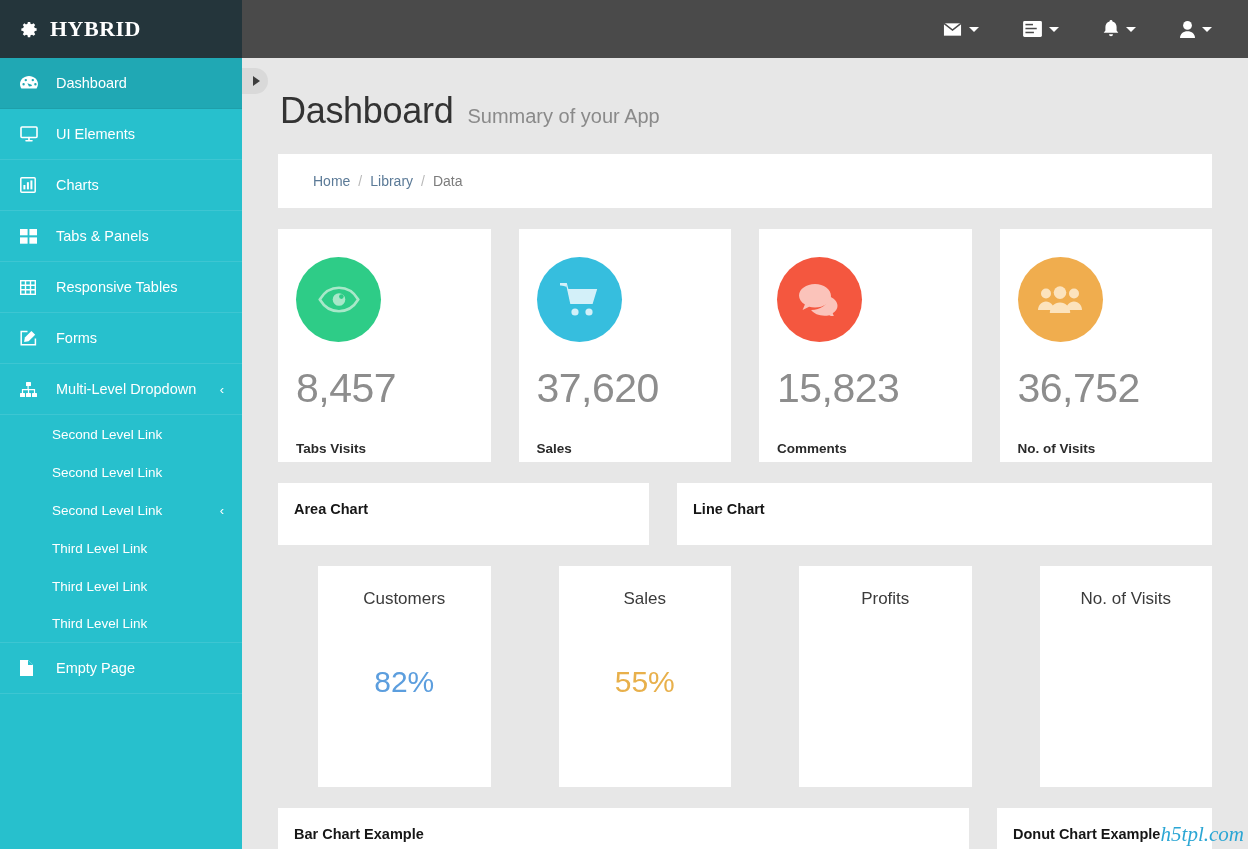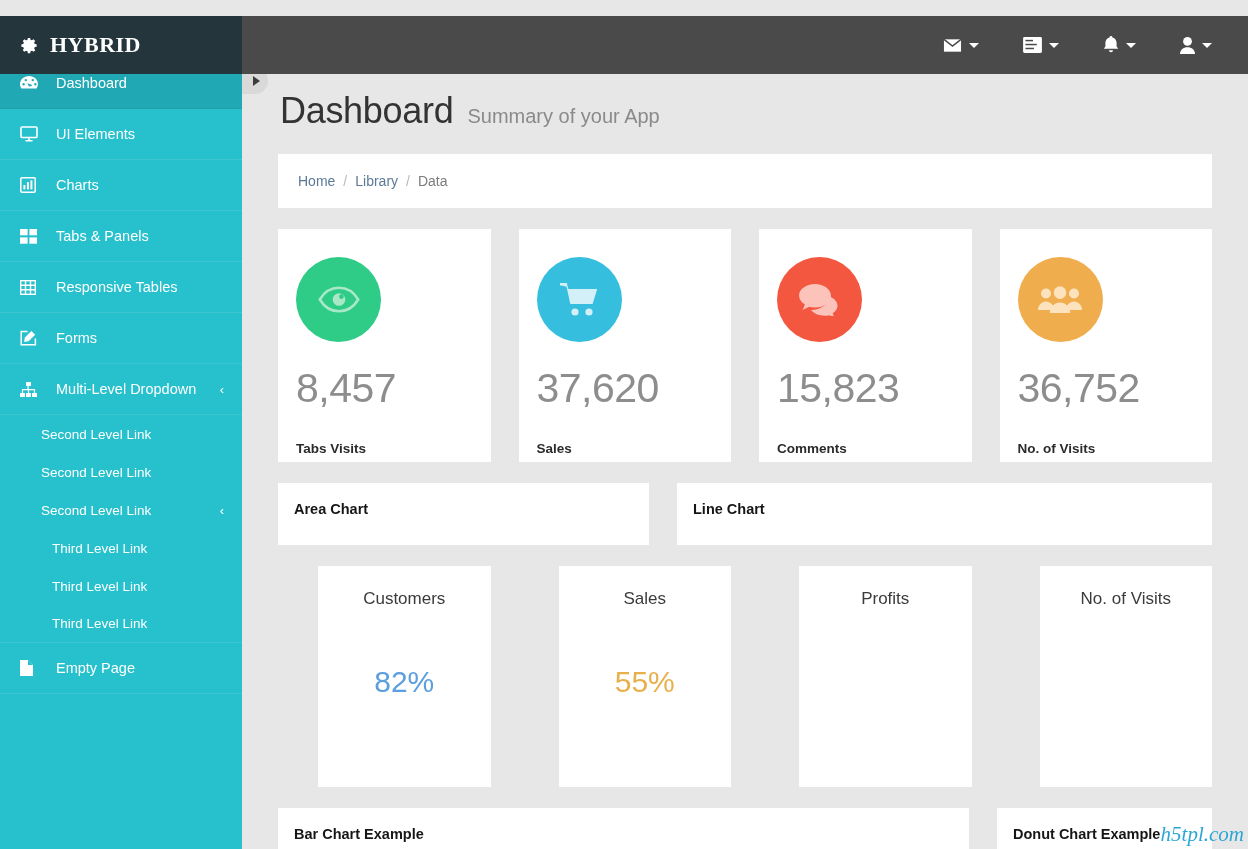--- a/index.html
+++ b/index.html
@@ -6,21 +6,21 @@
   html, body {
     width: 1248px; height: 849px;
     font-family: "Liberation Sans", sans-serif;
     background: #e7e7e7;
     overflow: hidden;
   }
   .app { position: relative; width: 1248px; height: 849px; }
 
   
   .topbar {
-    position: absolute; top: 16px; left: 0; right: 0; height: 58px;
+    position: absolute; top: 0; left: 0; right: 0; height: 58px;
     background: #4a4a4a;
     display: flex; align-items: stretch;
     z-index: 30;
   }
   .brand {
     width: 242px; height: 58px; flex: 0 0 242px;
     background: #24353b;
     display: flex; align-items: center; gap: 11px;
     padding-left: 20px;
     color: #ffffff;
@@ -61,21 +61,21 @@
   .nav-ico svg { display: block; }
   .nav-label { line-height: 1; }
   .nav-arrow {
     position: absolute; right: 18px; top: 50%; transform: translateY(-50%);
     color: #fff; font-size: 13px; line-height: 1;
   }
   .sub-link {
     display: flex; align-items: center; height: 38px;
     color: #ffffff; font-size: 13.5px; cursor: pointer; position: relative;
   }
-  .sub-link.lvl2 { padding-left: 41px; }
+  .sub-link.lvl2 { padding-left: 52px; }
   .sub-link.lvl3 { padding-left: 52px; }
   .sub-link.divider-below { border-bottom: 1px solid rgba(255,255,255,.10); }
 
   .sb-toggle {
     position: absolute; left: 242px; top: 68px;
     width: 26px; height: 26px; border-radius: 0 14px 14px 0;
     background: #d9d9d9; display: flex; align-items: center; justify-content: center;
     cursor: pointer; z-index: 25;
   }
   .sb-toggle .tri {
@@ -88,21 +88,21 @@
   .content {
     position: absolute; top: 58px; left: 242px; right: 0; bottom: 0;
     background: #e7e7e7; overflow: hidden; padding: 0 36px;
   }
   .page-head { padding: 32px 0 22px 2px; display: flex; align-items: baseline; gap: 14px; }
   .page-title { font-size: 36px; color: #333; font-weight: normal; letter-spacing: -.3px; }
   .page-sub { font-size: 20px; color: #8a8a8a; font-weight: normal; }
 
   .breadcrumb {
     background: #fff; height: 54px; display: flex; align-items: center;
-    padding: 0 20px; font-size: 14px; gap: 8px;
+    padding: 0 35px; font-size: 14px; gap: 8px;
   }
   .crumb-link { color: #5b7a97; cursor: pointer; }
   .crumb-sep { color: #b9b9b9; }
   .crumb-cur { color: #7c7c7c; }
 
   .row { display: flex; gap: 28px; margin-top: 21px; }
   .col-3 { flex: 1 1 0; min-width: 0; }
   .card { background: #fff; }
 
   

